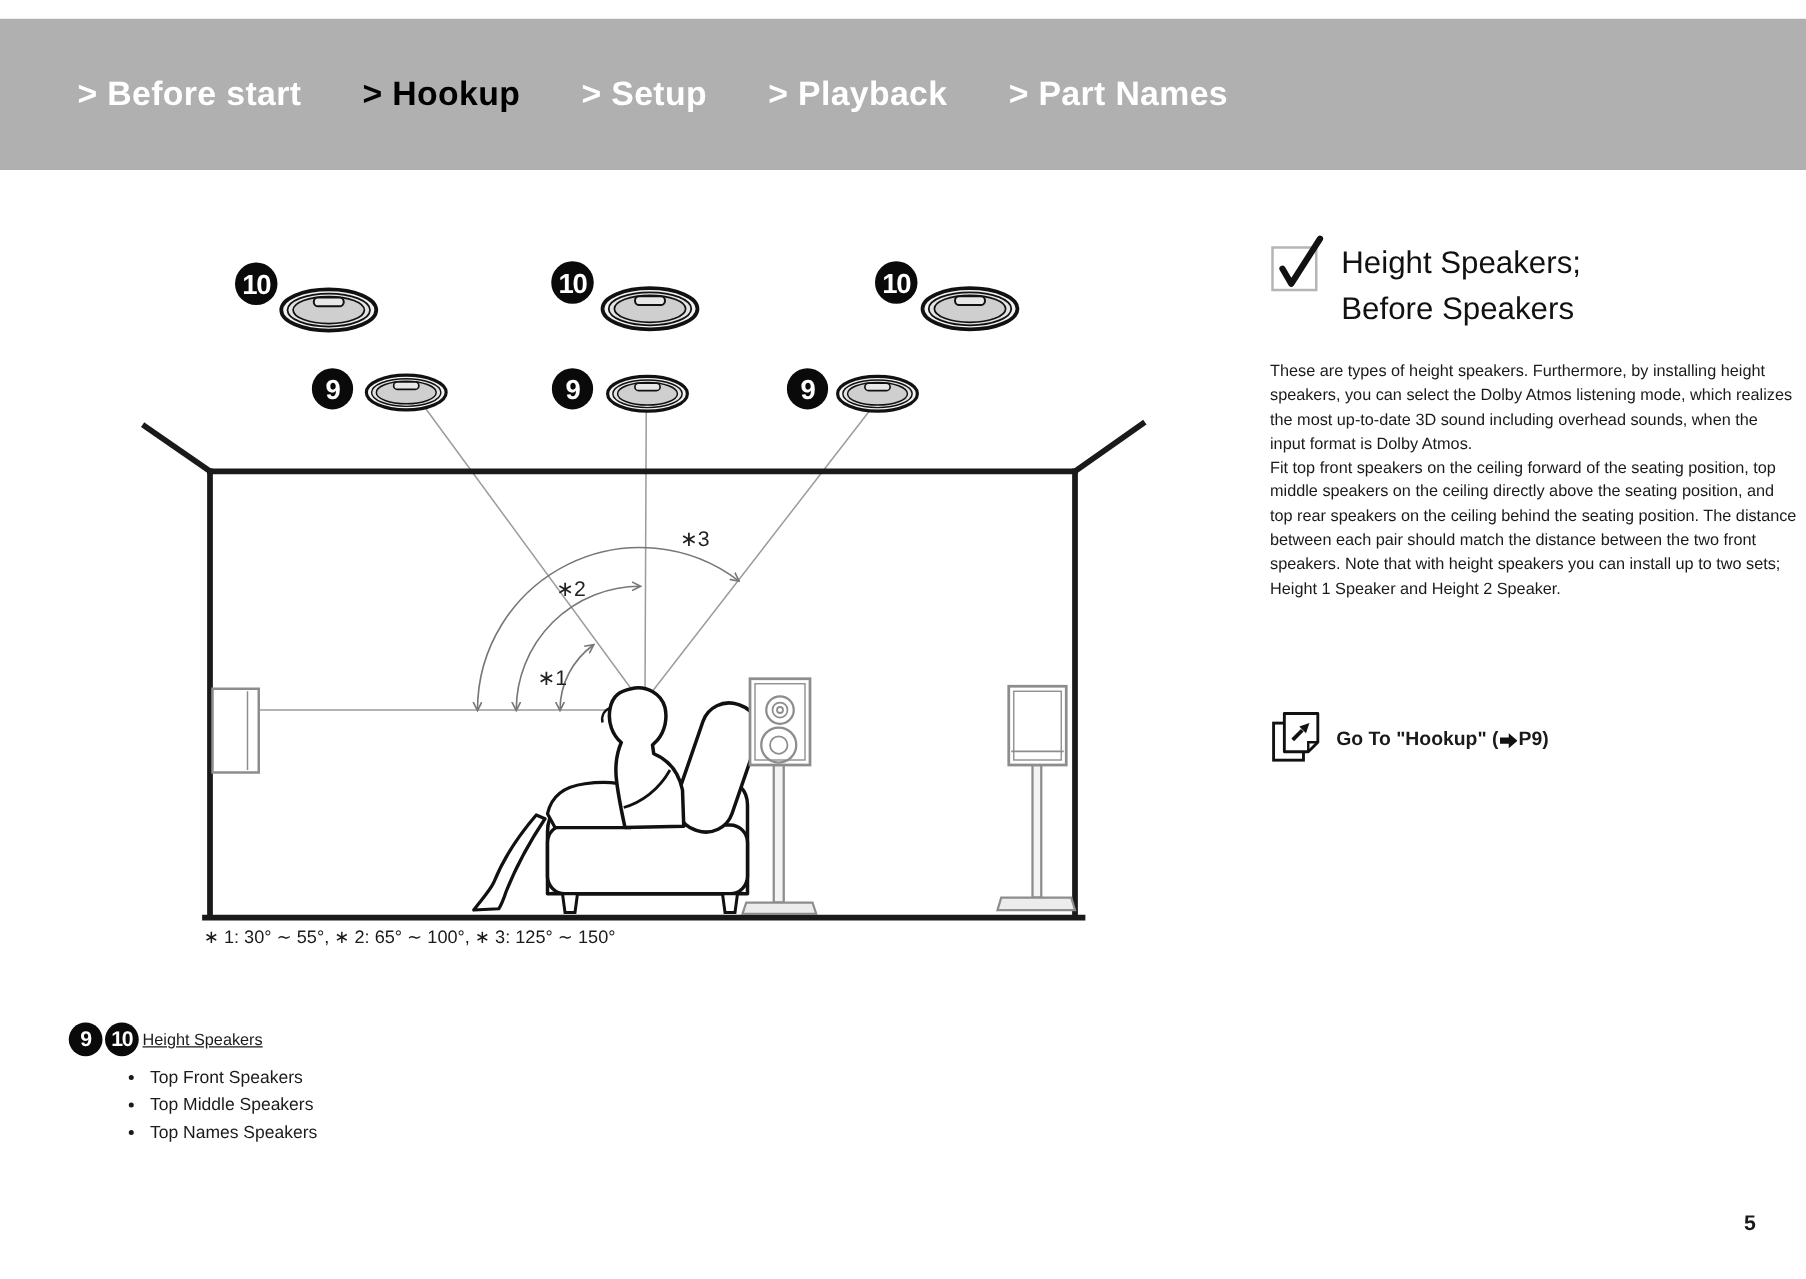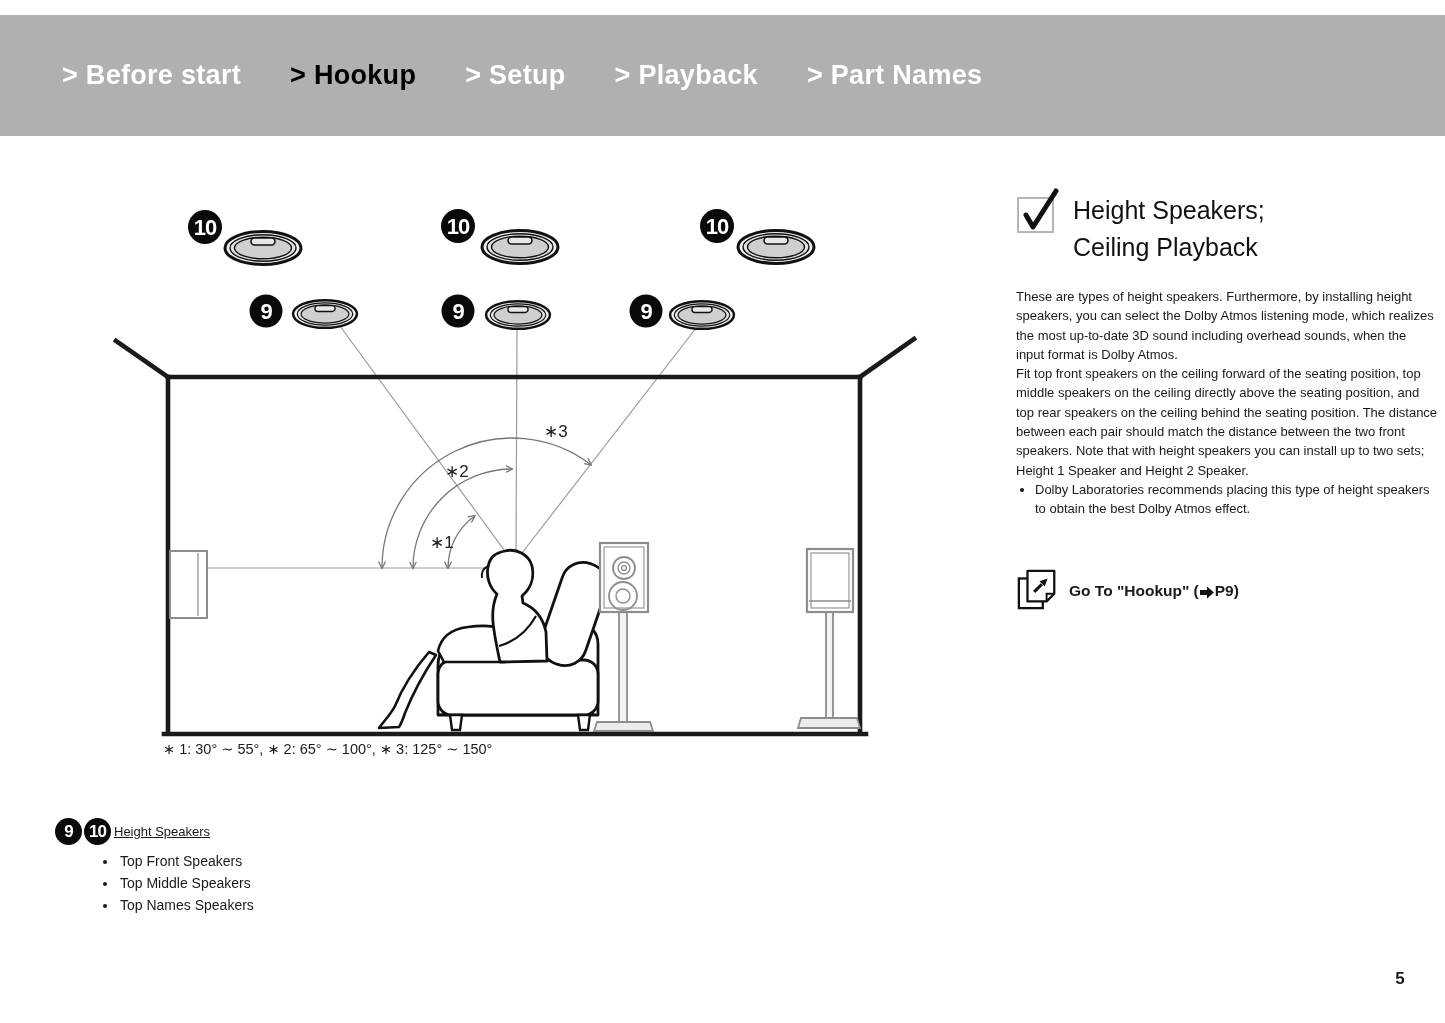--- a/index.html
+++ b/index.html
@@ -212,30 +212,27 @@
 <div class="article">
   <div class="article-head">
     <span class="checkbox-icon">
       <svg width="44" height="46" viewBox="0 0 44 46">
         <rect x="2" y="10" width="35" height="34" fill="#fff" stroke="#b5b5b5" stroke-width="2"></rect>
         <path d="M10,27 L17,39 L40,3" fill="none" stroke="#111" stroke-width="5" stroke-linecap="round" stroke-linejoin="round"></path>
       </svg>
     </span>
     <h1>
       <span>Height Speakers;</span><br>
-      <span>Ceiling Playback</span>
+      <span>Before Speakers</span>
     </h1>
   </div>
 
   <div class="body-text">
     <p>These are types of height speakers. Furthermore, by installing height speakers, you can select the Dolby Atmos listening mode, which realizes the most up-to-date 3D sound including overhead sounds, when the input format is Dolby Atmos.</p>
     <p>Fit top front speakers on the ceiling forward of the seating position, top middle speakers on the ceiling directly above the seating position, and top rear speakers on the ceiling behind the seating position. The distance between each pair should match the distance between the two front speakers. Note that with height speakers you can install up to two sets; Height 1 Speaker and Height 2 Speaker.</p>
-    <ul class="note-list">
-      <li>Dolby Laboratories recommends placing this type of height speakers to obtain the best Dolby Atmos effect.</li>
-    </ul>
   </div>
 
   <div class="goto">
     <span>
       <svg width="44" height="46" viewBox="0 0 46 46">
         <rect x="3" y="12" width="25" height="31" fill="#fff" stroke="#111" stroke-width="2.4"></rect>
         <path d="M12,4 L40,4 L40,28 L32,36 L12,36 Z" fill="#fff" stroke="#111" stroke-width="2.4" stroke-linejoin="round"></path>
         <path d="M40,28 L32,28 L32,36" fill="none" stroke="#111" stroke-width="2"></path>
         <path d="M19,26 L27,18" stroke="#111" stroke-width="3.2"></path>
         <path d="M33,12 L30.1,20.5 L24.5,14.9 Z" fill="#111"></path>

